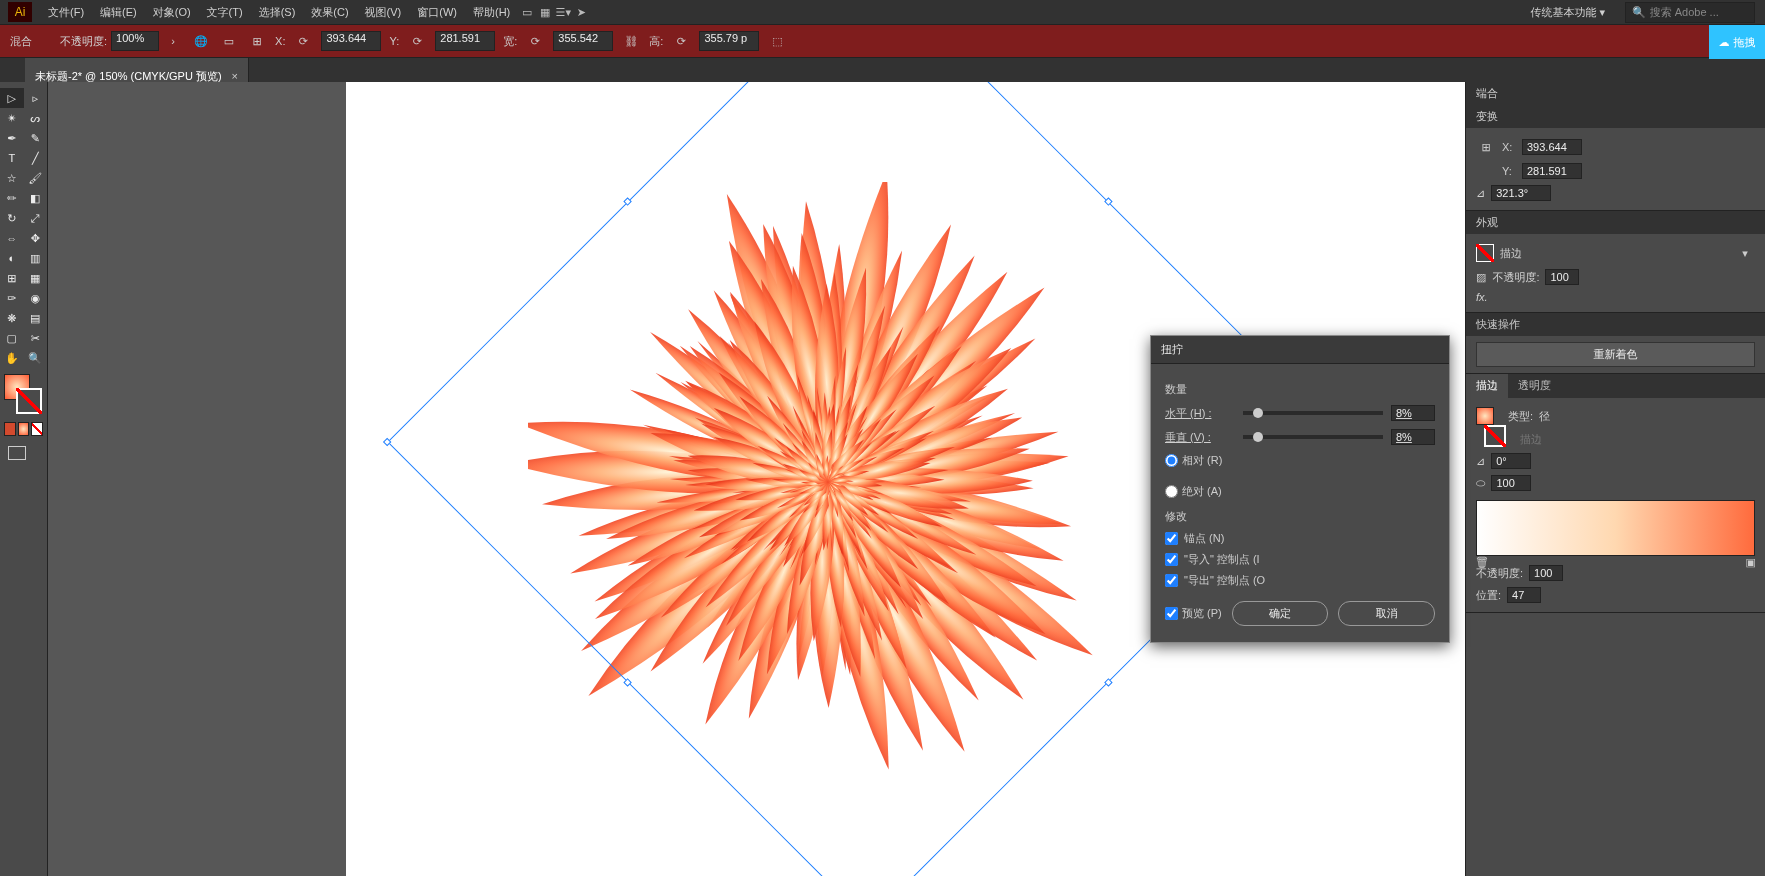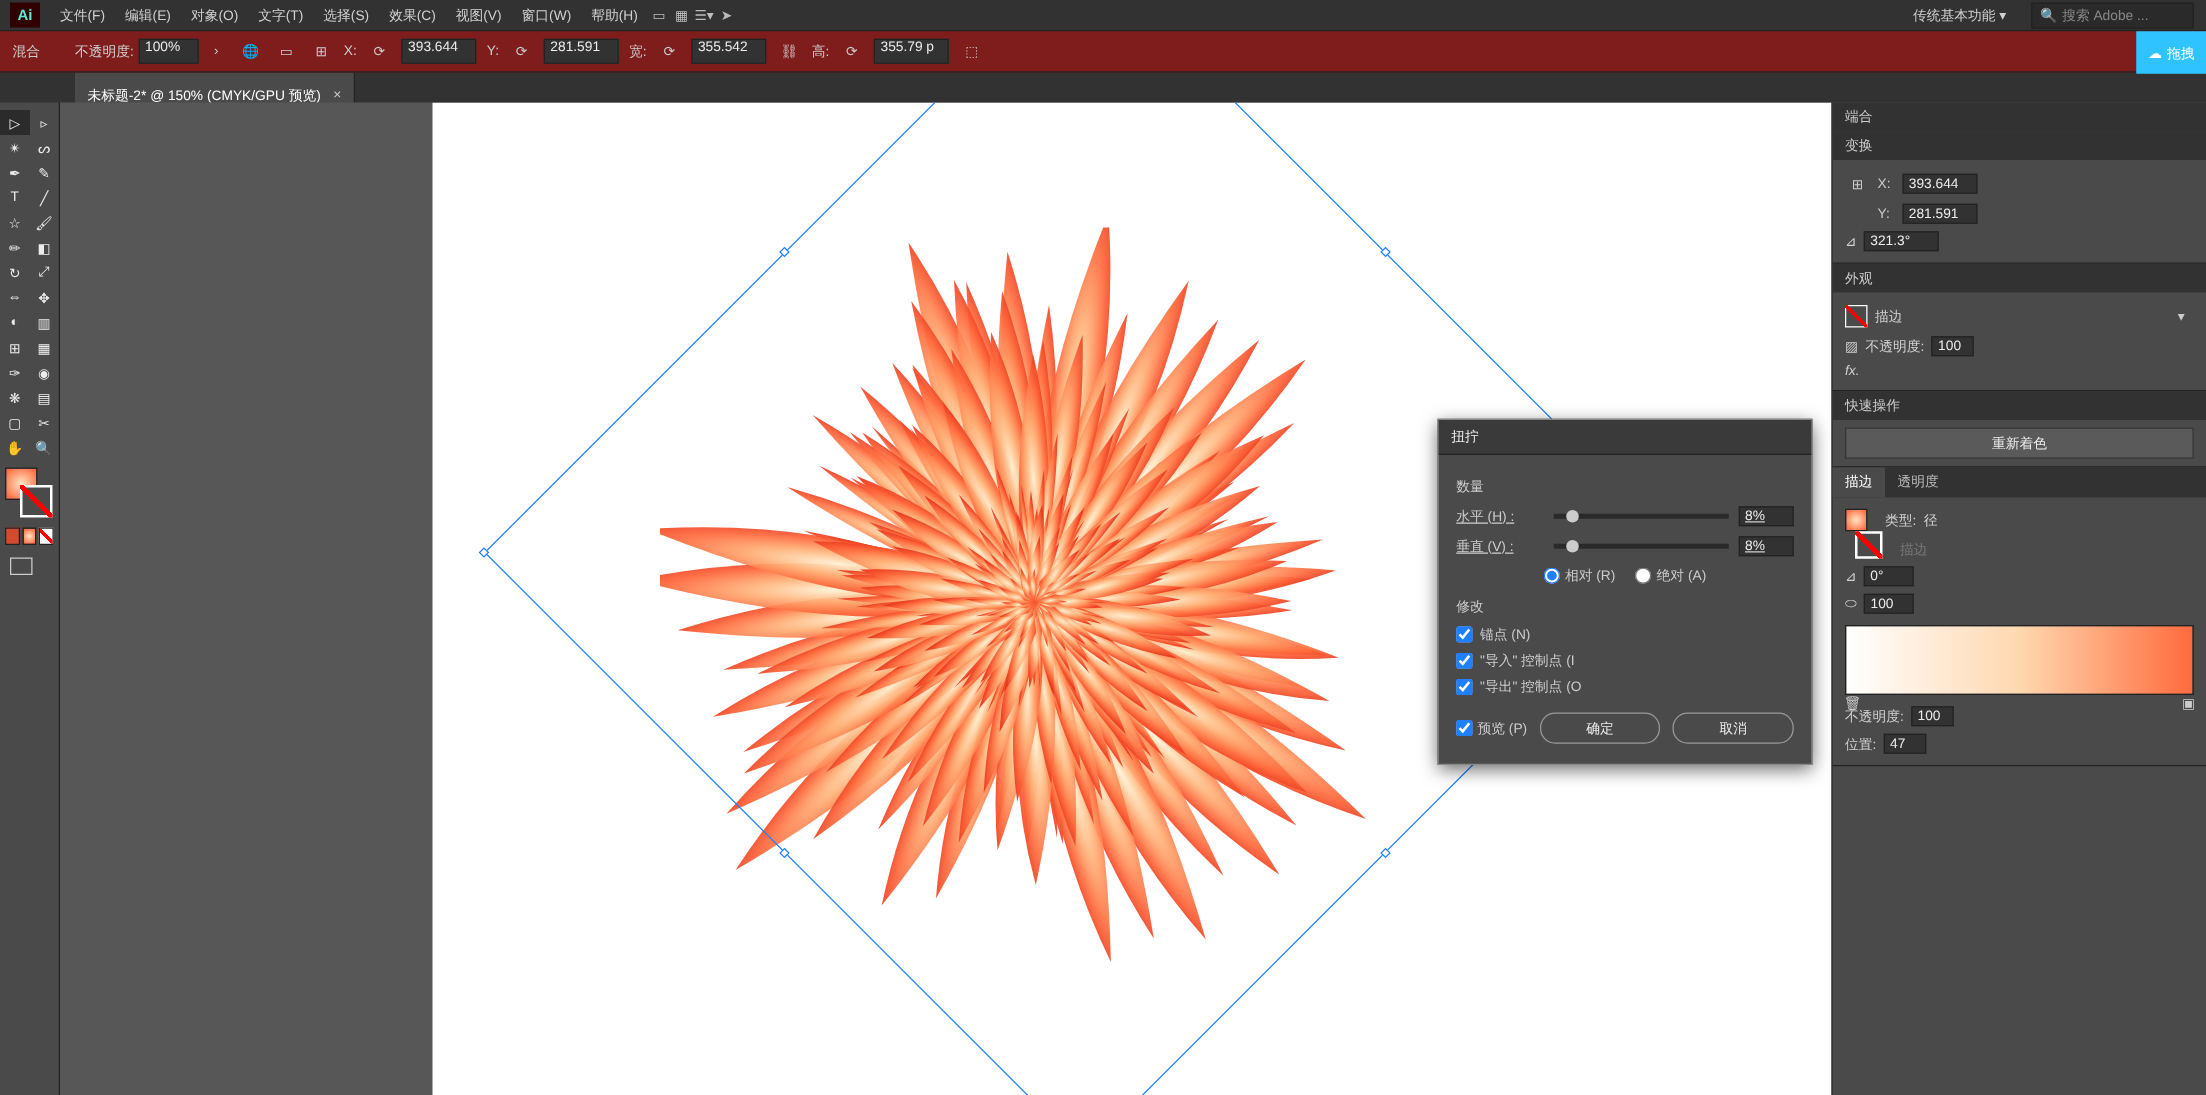--- a/index.html
+++ b/index.html
@@ -1,38 +1,38 @@
 <!DOCTYPE html>
 <html><head>
 <meta charset="utf-8">
 <style>
   * { margin: 0; padding: 0; box-sizing: border-box; font-family: "Microsoft YaHei", sans-serif; font-size: 11px; }
   body { background: #323232; color: #d0d0d0; width: 1765px; height: 876px; overflow: hidden; position: relative; }
   
   
   .menubar { height: 24px; background: #323232; display: flex; align-items: center; padding-left: 8px; }
-  .ai-logo { width: 24px; height: 20px; background: #310000; color: #5eead4; display: flex; align-items: center; justify-content: center; font-weight: bold; font-size: 12px; margin-right: 8px; }
+  .ai-logo { width: 24px; height: 20px; background: #310000; color: #eab308; display: flex; align-items: center; justify-content: center; font-weight: normal; font-size: 12px; margin-right: 8px; }
   .menu-item { padding: 0 8px; cursor: pointer; color: #d0d0d0; }
   .menubar-right { margin-left: auto; display: flex; align-items: center; gap: 6px; padding-right: 10px; }
   .workspace-dd { background: #323232; border: none; color: #d0d0d0; padding: 2px 14px 2px 6px; }
   .search-box { background: #2a2a2a; border: 1px solid #222; color: #999; padding: 2px 6px; display:flex; align-items:center; gap:4px; width:130px;}
   .menubar-ico { width:18px; height:18px; display:inline-flex; align-items:center; justify-content:center; color:#bbb; }
   
   
   .optbar { height: 34px; background: #7f1d1d; border-top:1px solid #222; border-bottom: 1px solid #222; display: flex; align-items: center; padding: 0 10px; gap: 8px; position:relative;}
   .mix-label { padding-right:20px; color:#ccc;}
   .opacity-wrap { display:flex; align-items:center; gap:4px;}
   .num-input { background: #323232; border: 1px solid #222; color: #ececec; width: 60px; height: 20px; padding: 0 4px; }
   .num-input.small { width: 48px; }
   .opt-ico { width:20px; height:20px; display:inline-flex; align-items:center; justify-content:center; color:#ccc; }
   .coord-label { color:#ccc;}
   .cloud-btn { position:absolute; right:0; top:0; height:34px; width:56px; background:#2fc3ff; display:flex; align-items:center; justify-content:center; color:#fff; gap:4px;}
   
   
-  .tabbar { height: 36px; background: #323232; display: flex; align-items: stretch; padding-left: 60px; }
+  .tabbar { height: 36px; background: #323232; display: flex; align-items: stretch; padding-left: 25px; }
   .doc-tab { background: #4a4a4a; color: #fff; display: flex; align-items: center; padding: 0 10px; gap: 10px; border-right:1px solid #222;}
   .tab-close { color:#ccc; }
   
   
   .main { position: absolute; top: 82px; left: 0; right: 0; bottom: 0; display: flex; }
   
   
   .toolbox { width: 48px; background: #4a4a4a; display: flex; flex-direction: column; padding-top: 6px; border-right:1px solid #222;}
   .tool-row { display:flex; }
   .tool-btn { width: 24px; height: 20px; display: flex; align-items: center; justify-content: center; color: #ececec; }
@@ -81,21 +81,21 @@
   .dialog { position:absolute; left:1150px; top:335px; width:300px; background:#4a4a4a; border:1px solid #888; box-shadow:0 4px 14px rgba(0,0,0,.6); }
   .dlg-title { background:#3a3a3a; color:#ececec; padding:6px 10px; border-bottom:1px solid #222;}
   .dlg-body { padding:12px 14px;}
   .dlg-section { color:#ccc; margin:6px 0 4px;}
   .dlg-row { display:flex; align-items:center; gap:8px; padding:4px 0;text-decoration:underline;}
   .dlg-row .lbl { width:70px; color:#ccc; text-align:left;}
   .slider { flex:1; }
   input[type=range]{ -webkit-appearance:none; background:#2a2a2a; height:4px; }
   input[type=range]::-webkit-slider-thumb{-webkit-appearance:none; width:10px; height:10px; border-radius:50%; background:#ccc;}
   .dlg-val { width:44px; background:#323232; border:1px solid #222; color:#ececec; padding:1px 4px;}
-  .radio-row { display:flex; gap:16px; justify-content:center; padding:4px 0;}
+  .radio-row { display:flex; gap:16px; justify-content:center; padding:4px 0;flex-direction:column;}
   .radio-row label{ display:flex; align-items:center; gap:4px; color:#ccc;}
   input[type=radio]{ accent-color:#1e7fff;}
   input[type=checkbox]{ accent-color:#1e7fff;}
   .check-row { display:flex; align-items:center; gap:6px; padding:3px 0; color:#ccc;}
   .dlg-buttons { display:flex; gap:10px; padding:10px 0 4px; align-items:center;}
   .dlg-buttons .pill { flex:1; border:1px solid #999; border-radius:12px; background:transparent; color:#ececec; padding:4px 0;}
   .preview-chk { display:flex; align-items:center; gap:4px; color:#ccc; margin-right:auto;}
 
   svg { display:block; }
 </style>

